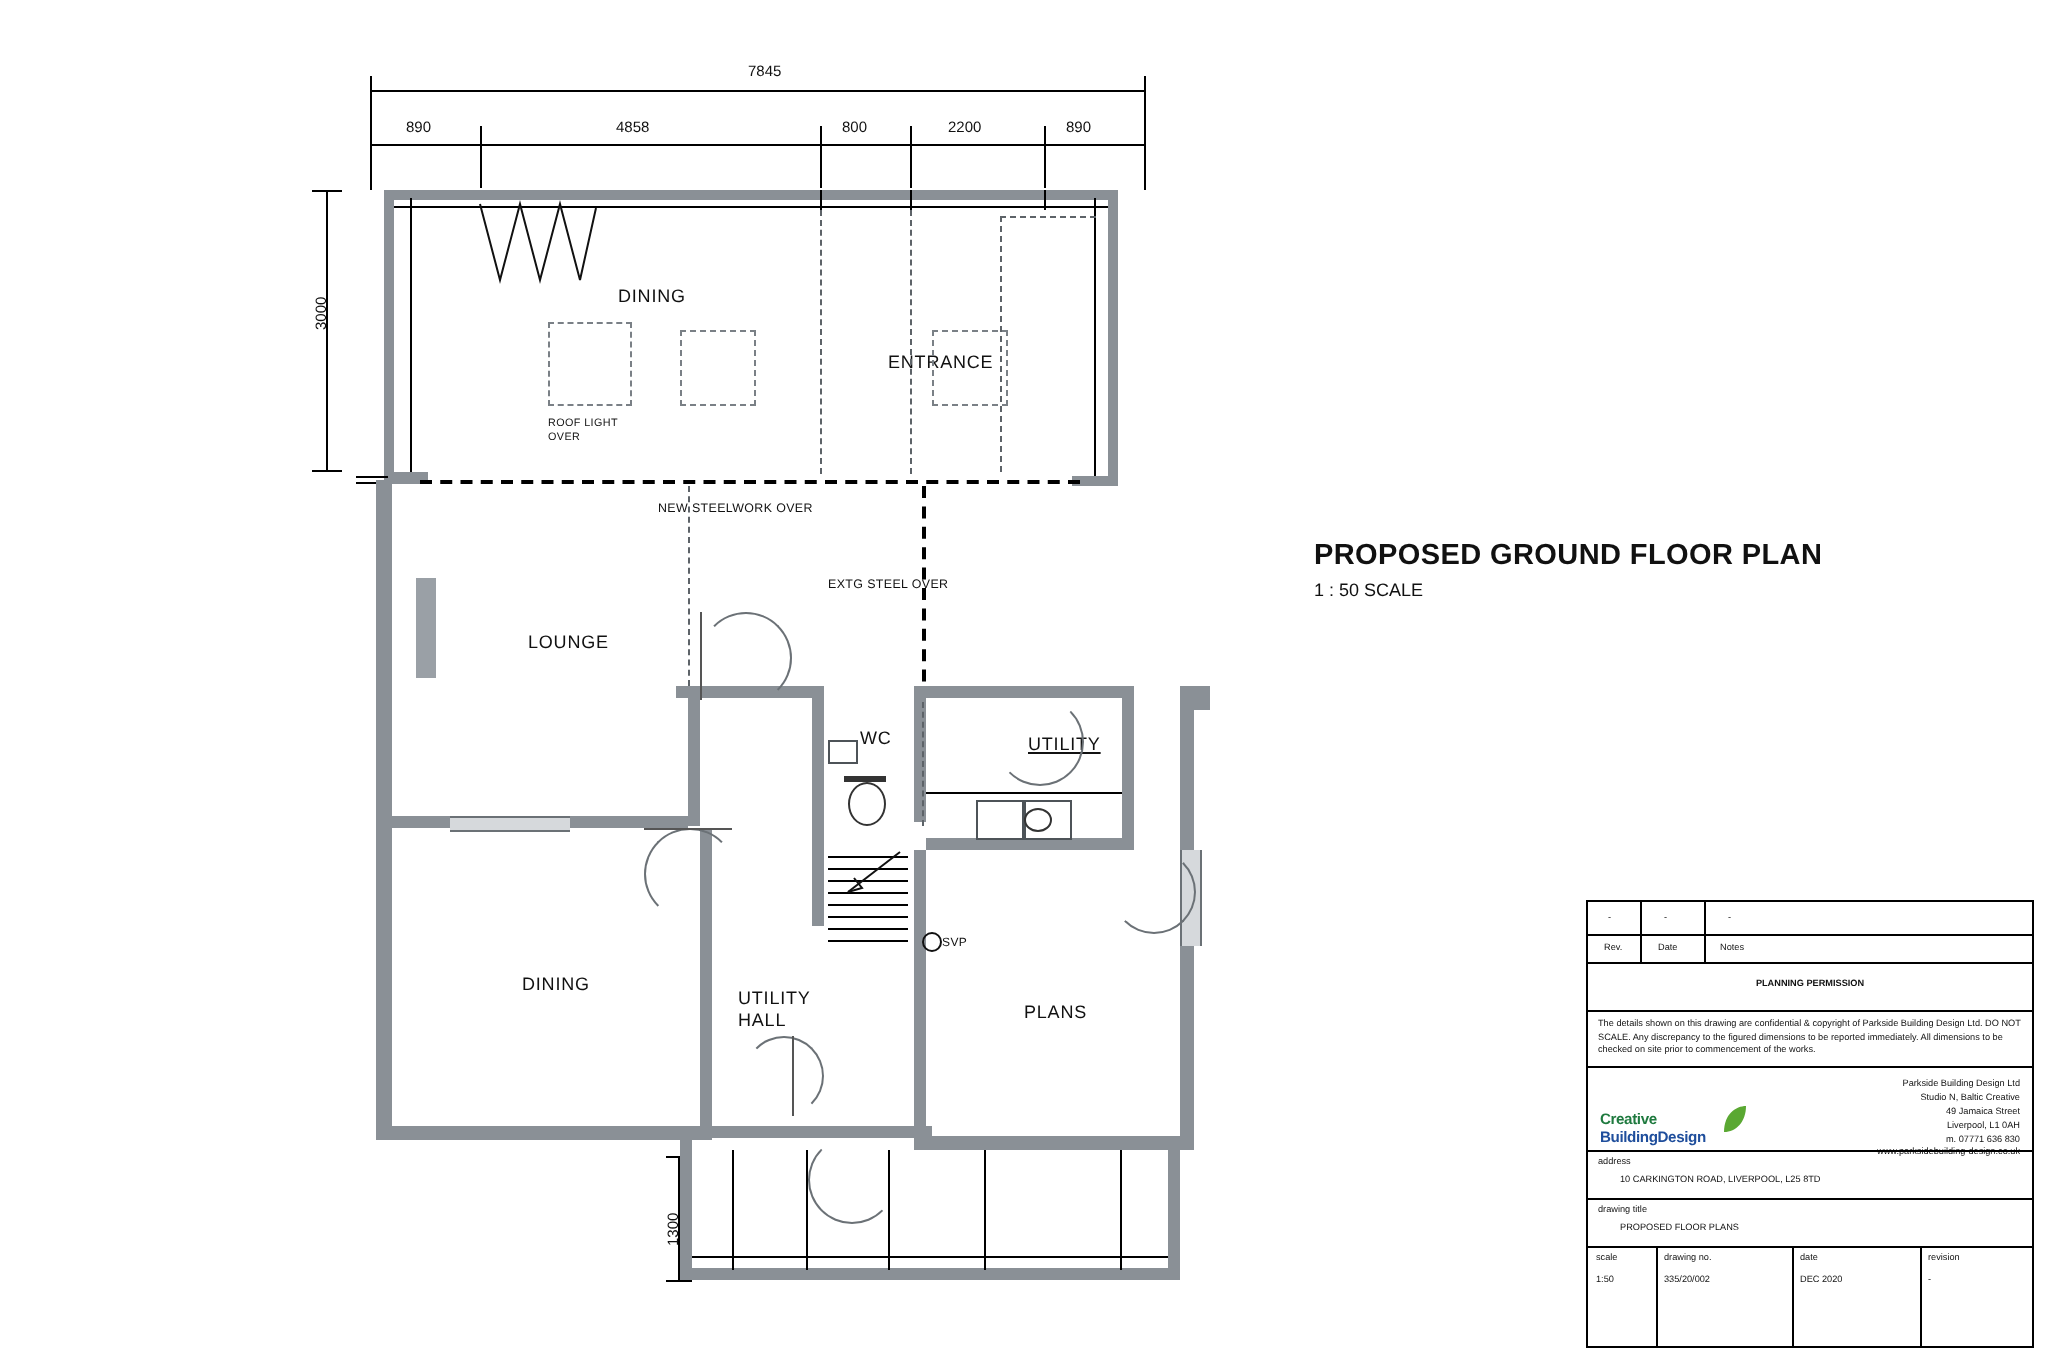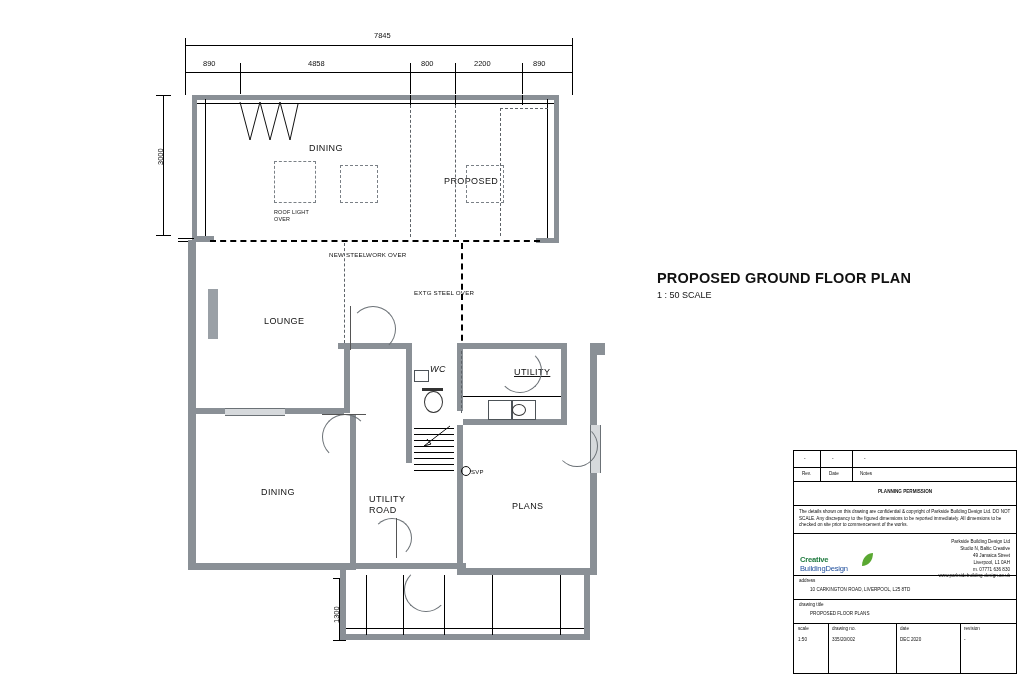--- a/index.html
+++ b/index.html
@@ -27,21 +27,21 @@
   
   #titleblock{position:absolute;left:793px;top:450px;width:222px;height:222px;border:1px solid #000;background:#fff;}
   #titleblock .cell{position:absolute;font-size:4.6px;color:#111;}
   #titleblock .hl{position:absolute;background:#000;height:1px;left:0;width:100%;}
   #titleblock .vl{position:absolute;background:#000;width:1px;top:0;}
   .tb-label{font-size:3.6px;color:#222;}
   .tb-val{font-size:5.2px;color:#111;}
   .pp{font-size:8.2px;font-weight:bold;text-align:center;width:100%;}
   .legal{font-size:2.9px;line-height:1.45;color:#111;}
   .logo1{font-size:7.6px;font-weight:bold;color:#1f7a3f;letter-spacing:-.2px;}
-  .logo2{font-size:7.6px;font-weight:normal;color:#1f4e9c;letter-spacing:-.2px;}
+  .logo2{font-size:7.6px;font-weight:bold;color:#1f4e9c;letter-spacing:-.2px;}
   .addr{font-size:3.4px;line-height:1.5;text-align:right;color:#111;}
 </style>
 </head>
 <body>
 
 <div class="ln" style="left:185px;top:45px;width:388px;height:1px;"></div>
 <div class="ln" style="left:185px;top:38px;width:1px;height:15px;"></div>
 <div class="ln" style="left:572px;top:38px;width:1px;height:15px;"></div>
 <div class="dim" style="left:374px;top:31px;">7845</div>
 
@@ -88,21 +88,21 @@
 <svg class="abs" style="left:238px;top:100px;width:62px;height:42px;">
   <polyline points="2,2 12,40 22,2 32,40 42,2 52,40 60,4" fill="none" stroke="#111" stroke-width="1"></polyline>
 </svg>
 
 <div class="wall" style="left:192px;top:236px;width:22px;height:6px;"></div>
 <div class="wall" style="left:536px;top:238px;width:23px;height:5px;"></div>
 <div class="ln" style="left:178px;top:238px;width:16px;height:1px;"></div>
 <div class="ln" style="left:178px;top:241px;width:16px;height:1px;"></div>
 
 <div class="room-label" style="left:309px;top:143px;">DINING</div>
-<div class="room-label" style="left:444px;top:176px;">PROPOSED</div>
+<div class="room-label" style="left:444px;top:176px;">ENTRANCE</div>
 
 <div class="box-o" style="left:274px;top:161px;width:40px;height:40px;"></div>
 <div class="box-o" style="left:340px;top:165px;width:36px;height:36px;"></div>
 <div class="box-o" style="left:466px;top:165px;width:36px;height:36px;"></div>
 <div class="tiny" style="left:274px;top:209px;">ROOF LIGHT</div>
 <div class="tiny" style="left:274px;top:216px;">OVER</div>
 
 <div class="dash-h" style="left:210px;top:240px;width:330px;"></div>
 <div class="tiny" style="left:329px;top:251px;font-size:6.2px;">NEW STEELWORK OVER</div>
 <div class="dash-v" style="left:461px;top:243px;height:108px;"></div>
@@ -139,24 +139,24 @@
 <div class="thin-v" style="left:403px;top:575px;height:60px;"></div>
 <div class="thin-v" style="left:444px;top:575px;height:60px;"></div>
 <div class="thin-v" style="left:492px;top:575px;height:60px;"></div>
 <div class="thin-v" style="left:560px;top:575px;height:60px;"></div>
 <div class="arc" style="left:404px;top:568px;width:42px;height:42px;border-color:#6b7176;border-top-color:transparent;border-right-color:transparent;"></div>
 
 <div class="wall" style="left:356px;top:563px;width:110px;height:6px;"></div>
 
 <div class="room-label" style="left:264px;top:316px;">LOUNGE</div>
 <div class="room-label" style="left:261px;top:487px;">DINING</div>
-<div class="room-label" style="left:430px;top:364px;font-style:italic;">WC</div>
+<div class="room-label" style="left:430px;top:364px;">WC</div>
 <div class="room-label" style="left:514px;top:367px;text-decoration:underline;">UTILITY</div>
 <div class="room-label" style="left:369px;top:494px;">UTILITY</div>
-<div class="room-label" style="left:369px;top:505px;">ROAD</div>
+<div class="room-label" style="left:369px;top:505px;">HALL</div>
 <div class="room-label" style="left:512px;top:501px;">PLANS</div>
 
 <div class="arc" style="left:350px;top:306px;width:44px;height:44px;border-color:#6b7176;border-bottom-color:transparent;border-left-color:transparent;"></div>
 <div class="ln" style="left:350px;top:306px;width:1.4px;height:44px;background:#555;"></div>
 <div class="arc" style="left:322px;top:414px;width:44px;height:44px;border-color:#6b7176;border-bottom-color:transparent;border-right-color:transparent;"></div>
 <div class="ln" style="left:322px;top:414px;width:44px;height:1.4px;background:#555;"></div>
 <div class="arc" style="left:498px;top:349px;width:42px;height:42px;border-color:#6b7176;border-top-color:transparent;border-left-color:transparent;"></div>
 <div class="arc" style="left:556px;top:425px;width:40px;height:40px;border-color:#6b7176;border-top-color:transparent;border-left-color:transparent;"></div>
 <div class="arc" style="left:372px;top:518px;width:38px;height:38px;border-color:#6b7176;border-bottom-color:transparent;border-left-color:transparent;"></div>
 <div class="ln" style="left:396px;top:518px;width:1.2px;height:40px;background:#555;"></div>

